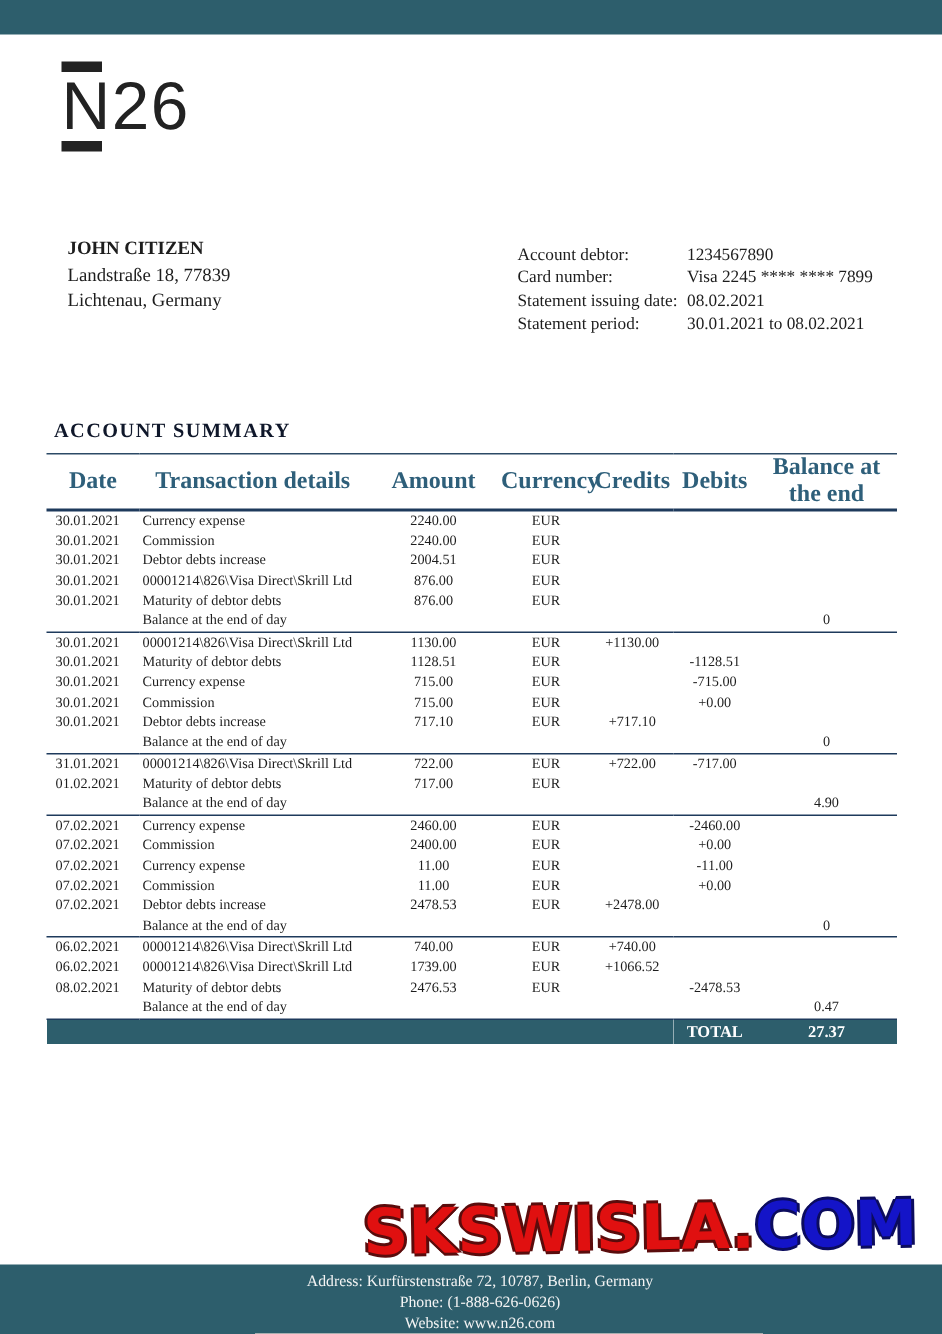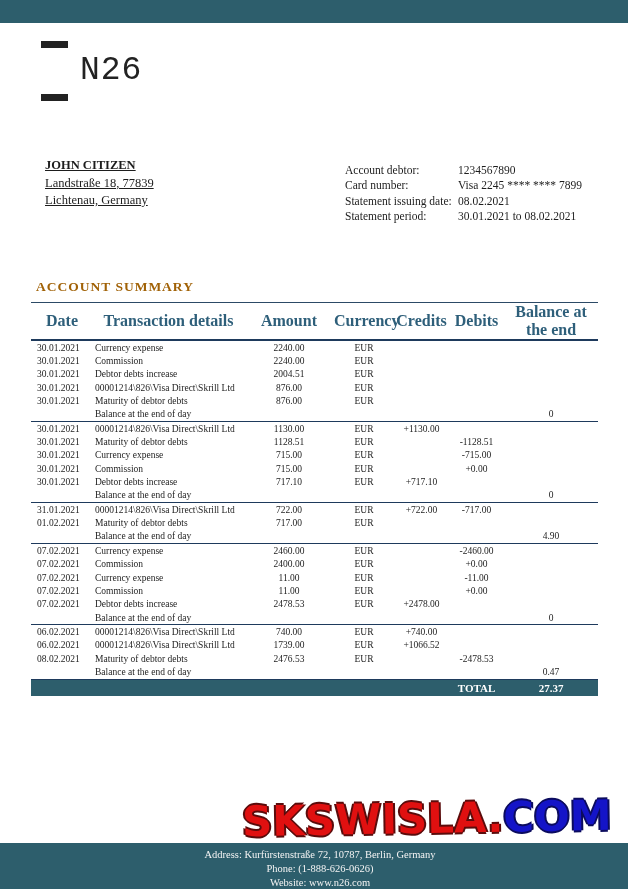--- a/index.html
+++ b/index.html
@@ -5,36 +5,36 @@
   html,body{margin:0;padding:0;background:#888;}
   .page{position:relative;width:628px;height:889px;background:#ffffff;overflow:hidden;
         font-family:"Liberation Serif","DejaVu Serif",serif;color:#1d1d1d;margin:0 auto;}
   .top-band{position:absolute;top:0;left:0;width:628px;height:23px;background:#2d5e6c;}
 
   
   .logo{position:absolute;left:41px;top:41px;}
   .logo-bar{width:27px;height:7px;background:#222;}
   .logo-bar.top{margin-bottom:6px;}
   .logo-bar.bottom{margin-top:6px;}
-  .logo-text{font-family:Liberation Mono, monospace;font-size:33px;font-weight:500;
-             color:#222;line-height:34px;letter-spacing:1px;margin-left:39px;}
-
-  
-  .customer{position:absolute;left:45px;top:157px;font-size:12.5px;line-height:17.5px;text-decoration:underline;}
+  .logo-text{font-family:Liberation Sans, sans-serif;font-size:45px;font-weight:500;
+             color:#222;line-height:34px;letter-spacing:1px;}
+
+  
+  .customer{position:absolute;left:45px;top:157px;font-size:12.5px;line-height:17.5px;}
   .customer-name{font-weight:bold;}
 
   
   .account-info{position:absolute;left:345px;top:163px;font-size:11.5px;line-height:15.3px;}
   .account-info .row{display:flex;}
   .account-info .lbl{width:113px;flex:0 0 113px;}
   .account-info .val{white-space:nowrap;}
 
   
   .summary-title{position:absolute;left:36px;top:279px;font-size:13.5px;font-weight:bold;
-                 color:#a16207;letter-spacing:1px;}
+                 color:#0f172a;letter-spacing:1px;}
 
   
   .txn-table{position:absolute;left:31px;top:302px;width:567px;border-collapse:collapse;
              table-layout:fixed;font-size:9.5px;}
   .txn-table col.c1{width:62px;}  .txn-table col.c2{width:151px;}
   .txn-table col.c3{width:90px;}  .txn-table col.c4{width:60px;}
   .txn-table col.c5{width:55px;}  .txn-table col.c6{width:55px;}
   .txn-table col.c7{width:94px;}
   .txn-table thead th{height:17px;padding:0;color:#2e5f7a;font-weight:bold;font-size:16px;
       text-align:center;border-top:1px solid #2c4a66;border-bottom:2px solid #1e3a5c;}

